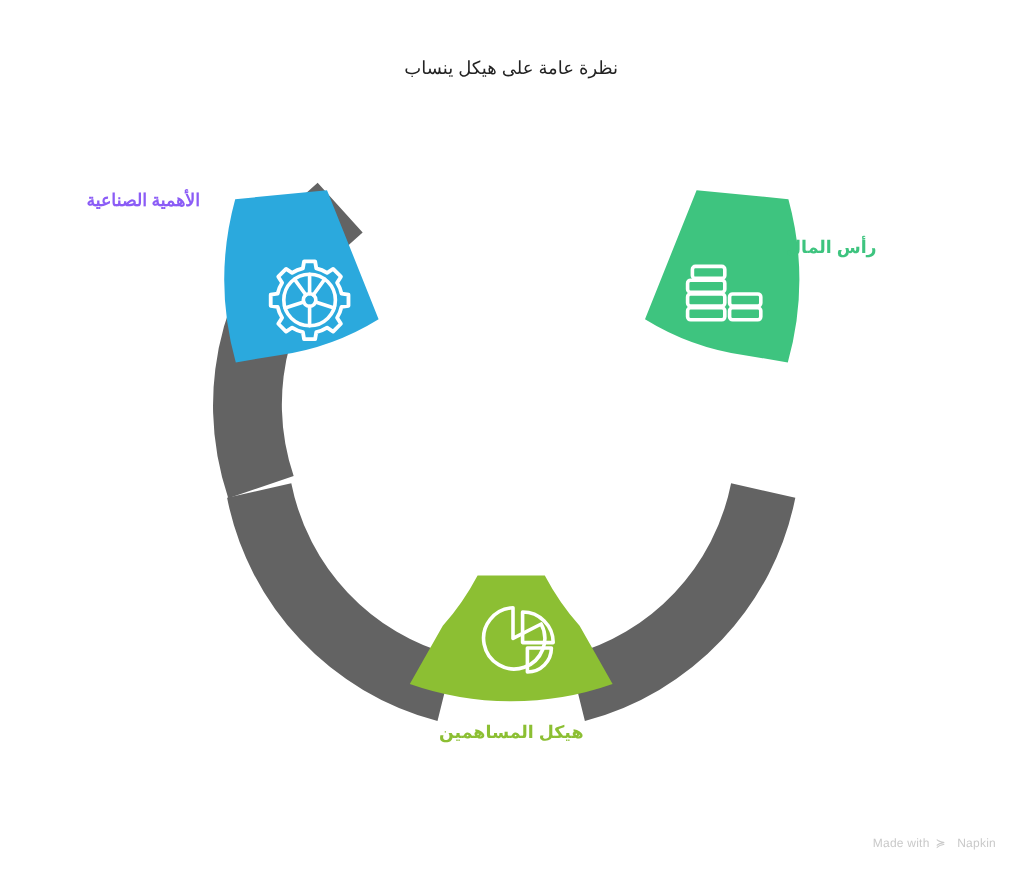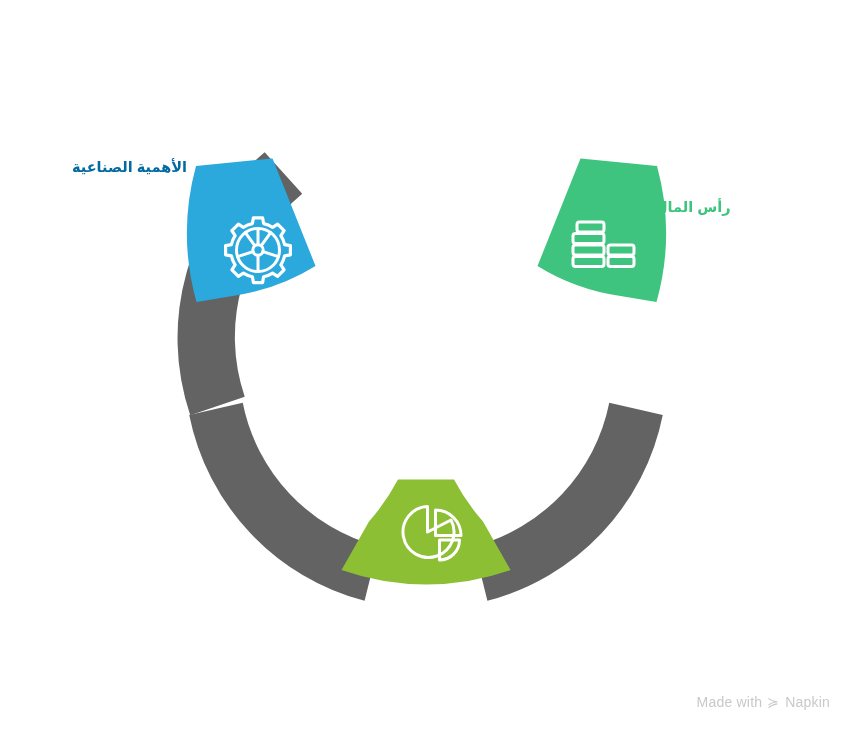--- a/index.html
+++ b/index.html
@@ -67,35 +67,36 @@
   }
 
   .watermark {
     position: absolute;
     right: 22px;
     bottom: 22px;
     display: flex;
     align-items: center;
     gap: 5px;
     color: #c9c9c9;
-    font-size: 14px;
+    font-size: 10px;
     letter-spacing: 0.2px;
   }
   .watermark .wm-mark {
     display: inline-block;
     width: 13px;
     height: 13px;
     line-height: 13px;
   }
 </style>
 </head>
 <body style="background: rgb(255, 255, 255);">
 
 <div id="canvas">
 
+  <div class="diagram-title">نظرة عامة على هيكل ينساب</div>
 
   <svg id="ring-svg" width="852" height="732" viewBox="0 0 852 732" style="position:absolute; left:0; top:0;">
 
     <g>
 
       <path fill="#636363" d="M 190.24 415.14
                A 241 241 0 0 1 264.71 152.33
                L 302.21 193.79
                A 186 186 0 0 0 244.72 396.73
                Z"></path>
@@ -194,24 +195,25 @@
 
         <path fill="none" stroke="#ffffff" stroke-width="3" stroke-linejoin="round" d="M 5.5 -22.0 L 5.5 3.5 L 31.0 3.5
                  A 25.5 25.5 0 0 0 5.5 -22.0 Z"></path>
 
         <path fill="none" stroke="#ffffff" stroke-width="3" stroke-linejoin="round" d="M 9.5 8.0 L 29.5 8.0
                  A 20 20 0 0 1 9.5 28.0 Z"></path>
       </g>
     </g>
   </svg>
 
-  <div class="node-label" id="label-industrial" style="color: #0369a1;">الأهمية الصناعية</div>
+  <div class="node-label" id="label-industrial" style="color: #8b5cf6; font-family: Liberation Serif, serif;">الأهمية الصناعية</div>
 
   <div class="node-label" id="label-capital" style="color: rgb(62, 196, 127); margin-top: 40px;">رأس المال</div>
 
+  <div class="node-label" id="label-shareholders" style="color: rgb(140, 191, 51);">هيكل المساهمين</div>
 
   <div class="watermark">
     <span>Made with</span>
     <span class="wm-mark">≽</span>
     <span>Napkin</span>
   </div>
 
 </div>
 
 </body></html>

